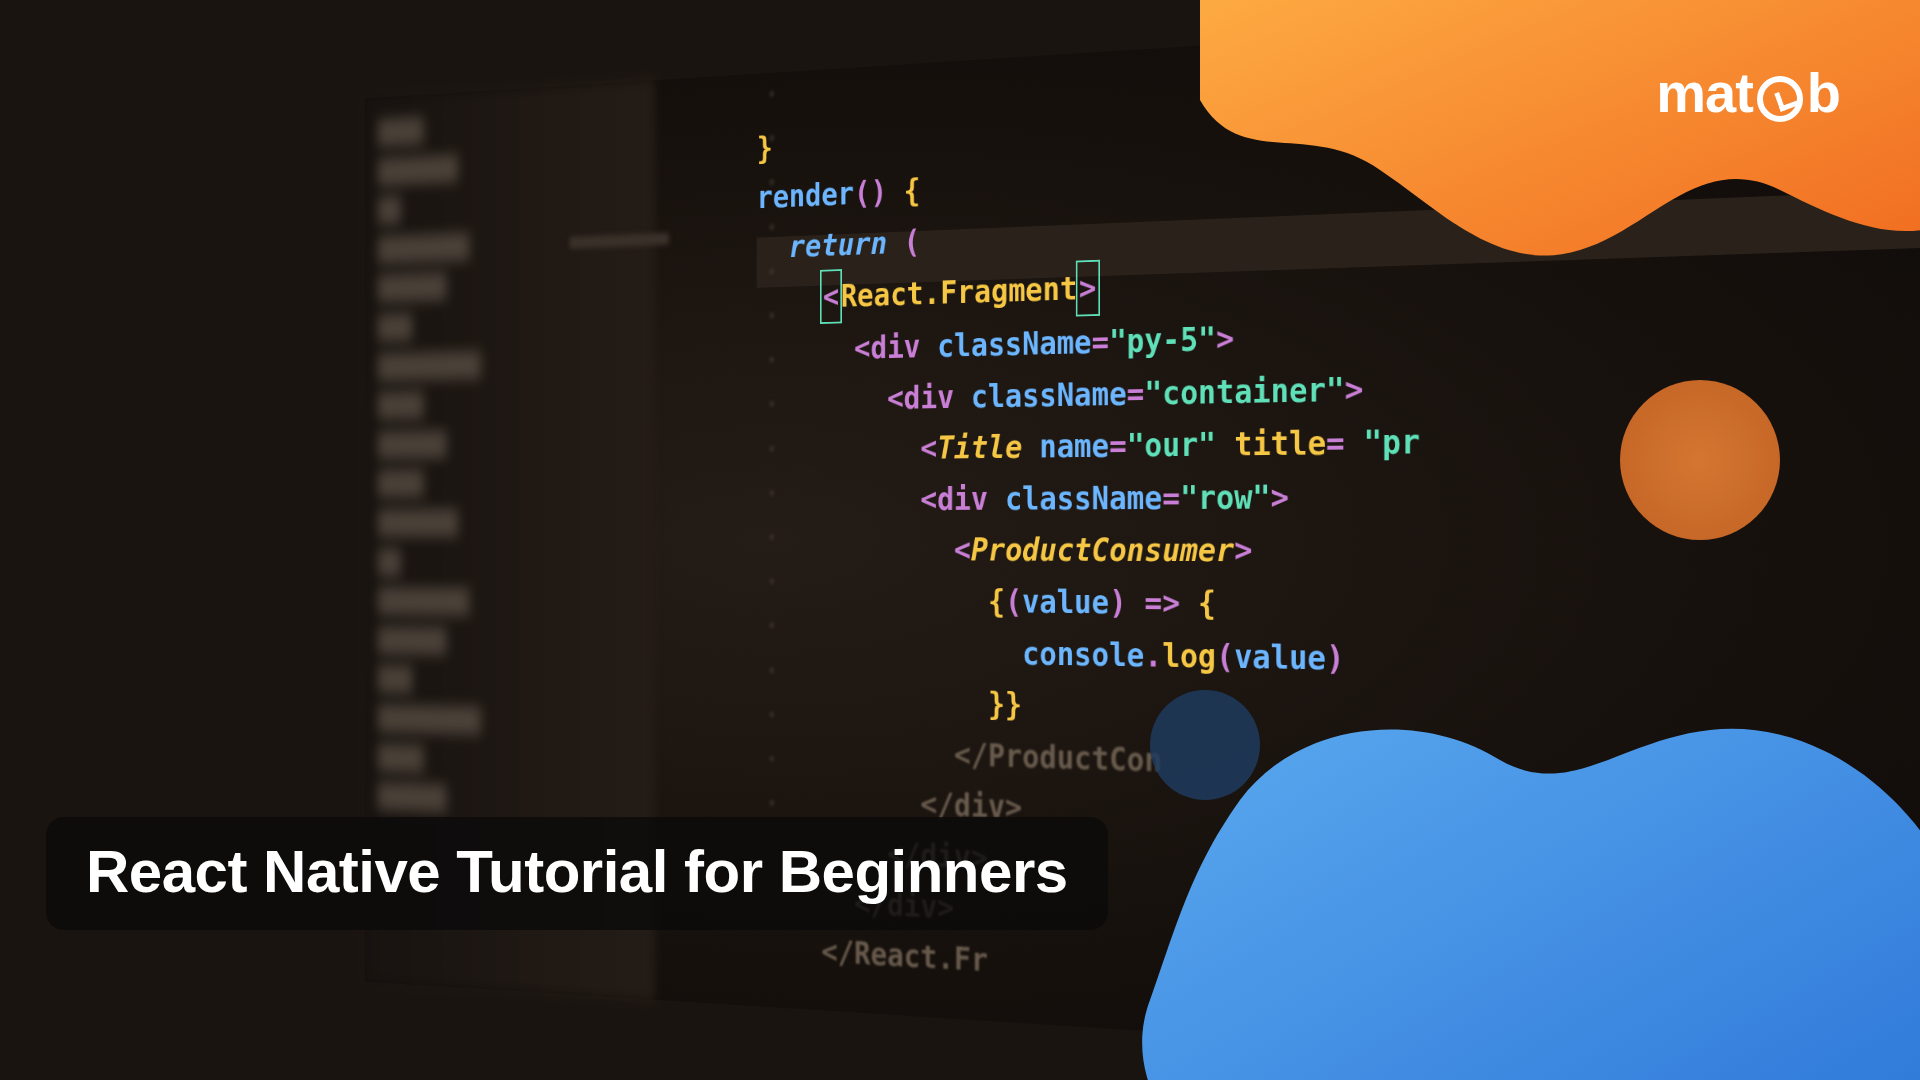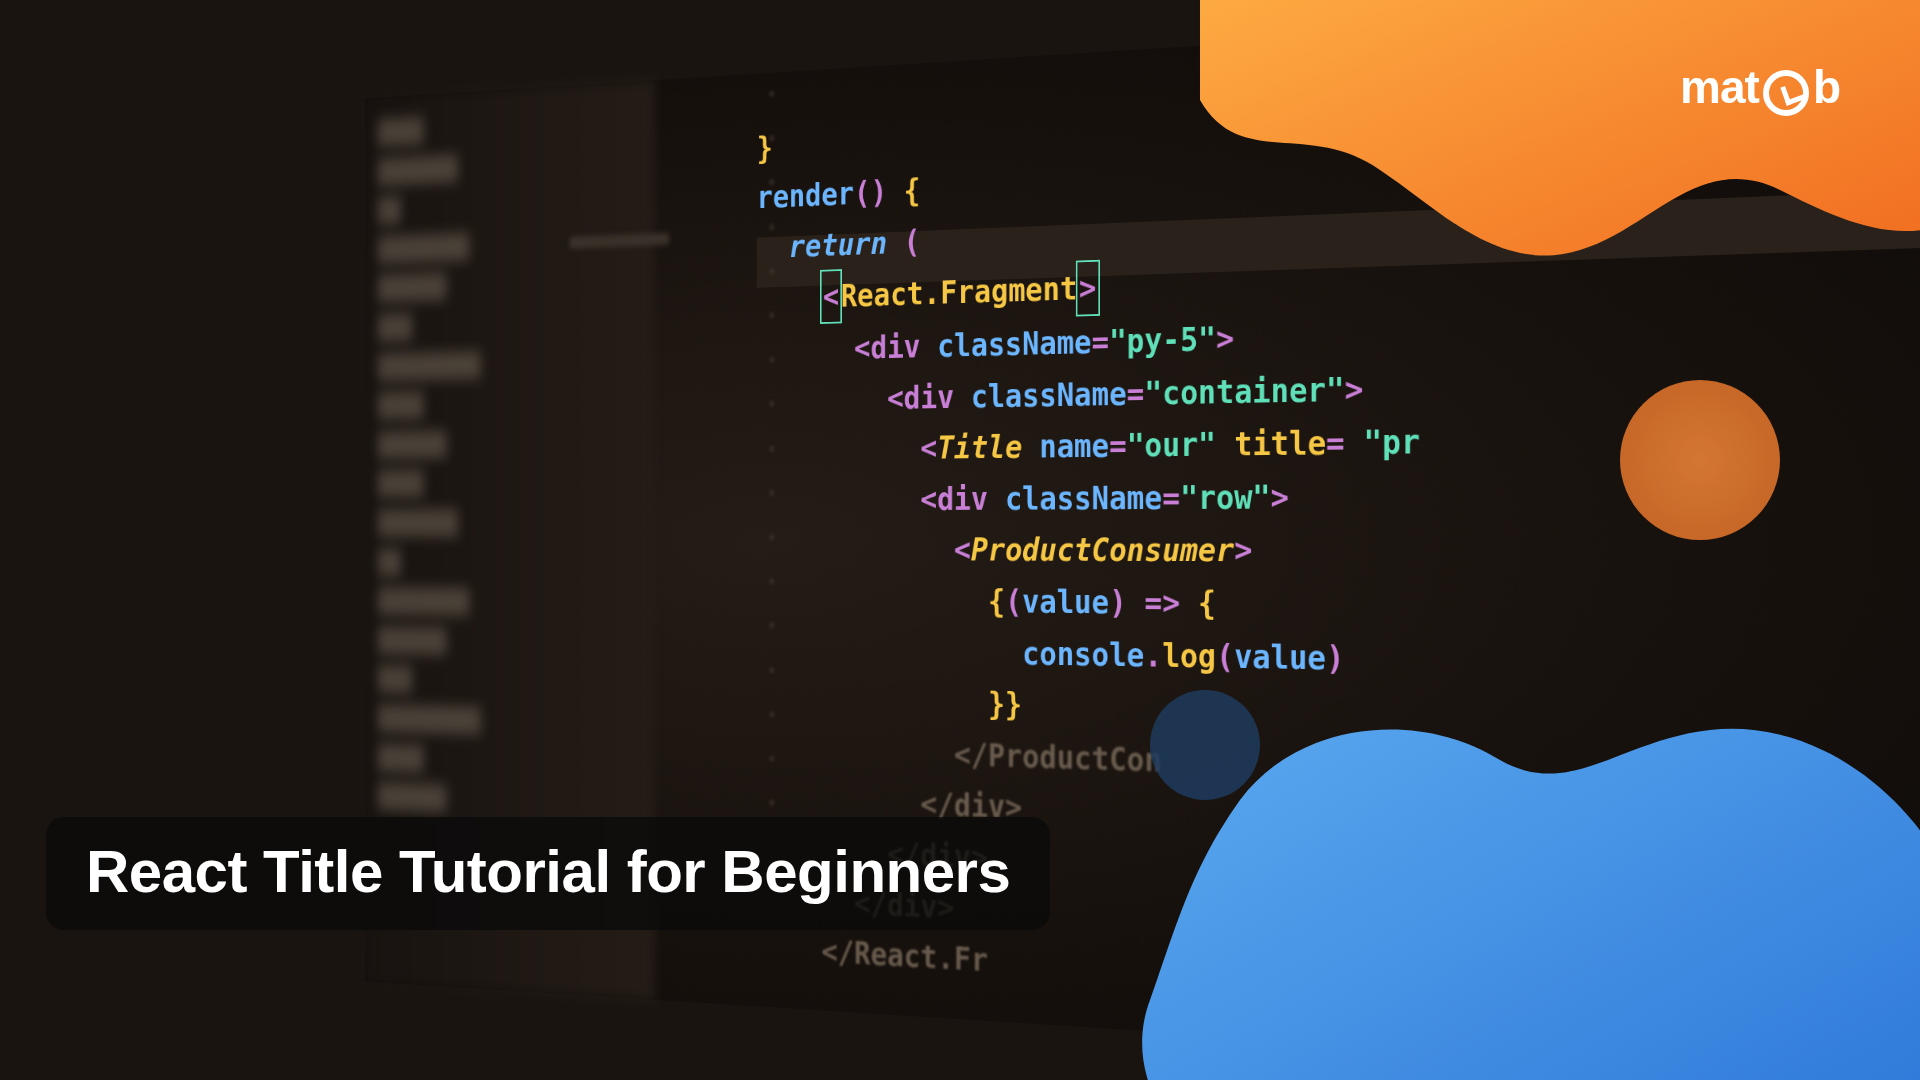--- a/index.html
+++ b/index.html
@@ -124,21 +124,21 @@
   border-radius: 50%;
   background: radial-gradient(circle, #f68a3a 0%, #e07028 100%);
   opacity: 0.85;
   filter: blur(0.5px);
 }
 .brand {
   position: absolute;
   top: 60px;
   right: 80px;
   color: #fff;
-  font-size: 46px;
+  font-size: 56px;
   font-weight: 700;
   letter-spacing: -1px;
   z-index: 50;
   display: flex;
   align-items: center;
   gap: 2px;
   justify-content: flex-end;
 }
 .brand .oclock {
   display: inline-block;
@@ -240,14 +240,14 @@
     </defs>
     <path fill="url(#bg)" d="M180,200 C240,120 360,110 440,160 C510,200 560,140 650,130 C760,118 860,200 900,300 L900,600 L200,600 C120,560 60,480 90,400 C115,330 130,270 180,200 Z"></path>
   </svg>
 
   <div class="brand">
     <span>mat</span>
     <span class="oclock"></span>
     <span>b</span>
   </div>
 
-  <div class="title-pill">React Title Tutorial for Beginners</div>
+  <div class="title-pill">React Native Tutorial for Beginners</div>
 </div>
 
 </body></html>

